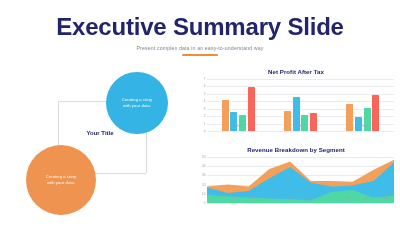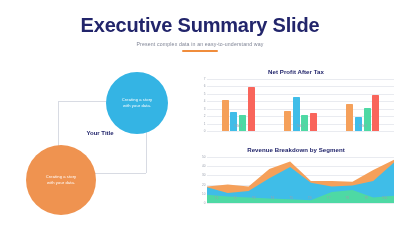--- a/index.html
+++ b/index.html
@@ -24,21 +24,21 @@
 
   
   .header {
     position: absolute;
     left: 0;
     top: 14px;
     width: 400px;
     text-align: center;
   }
   .slide-title {
-    font-size: 20px;
+    font-size: 24px;
     font-weight: 700;
     color: #22256b;
     letter-spacing: -0.2px;
     line-height: 1.1;
     font-family: "Liberation Sans", sans-serif;
   }
   .slide-subtitle {
     margin-top: 5px;
     font-size: 5.2px;
     color: #7f8495;

